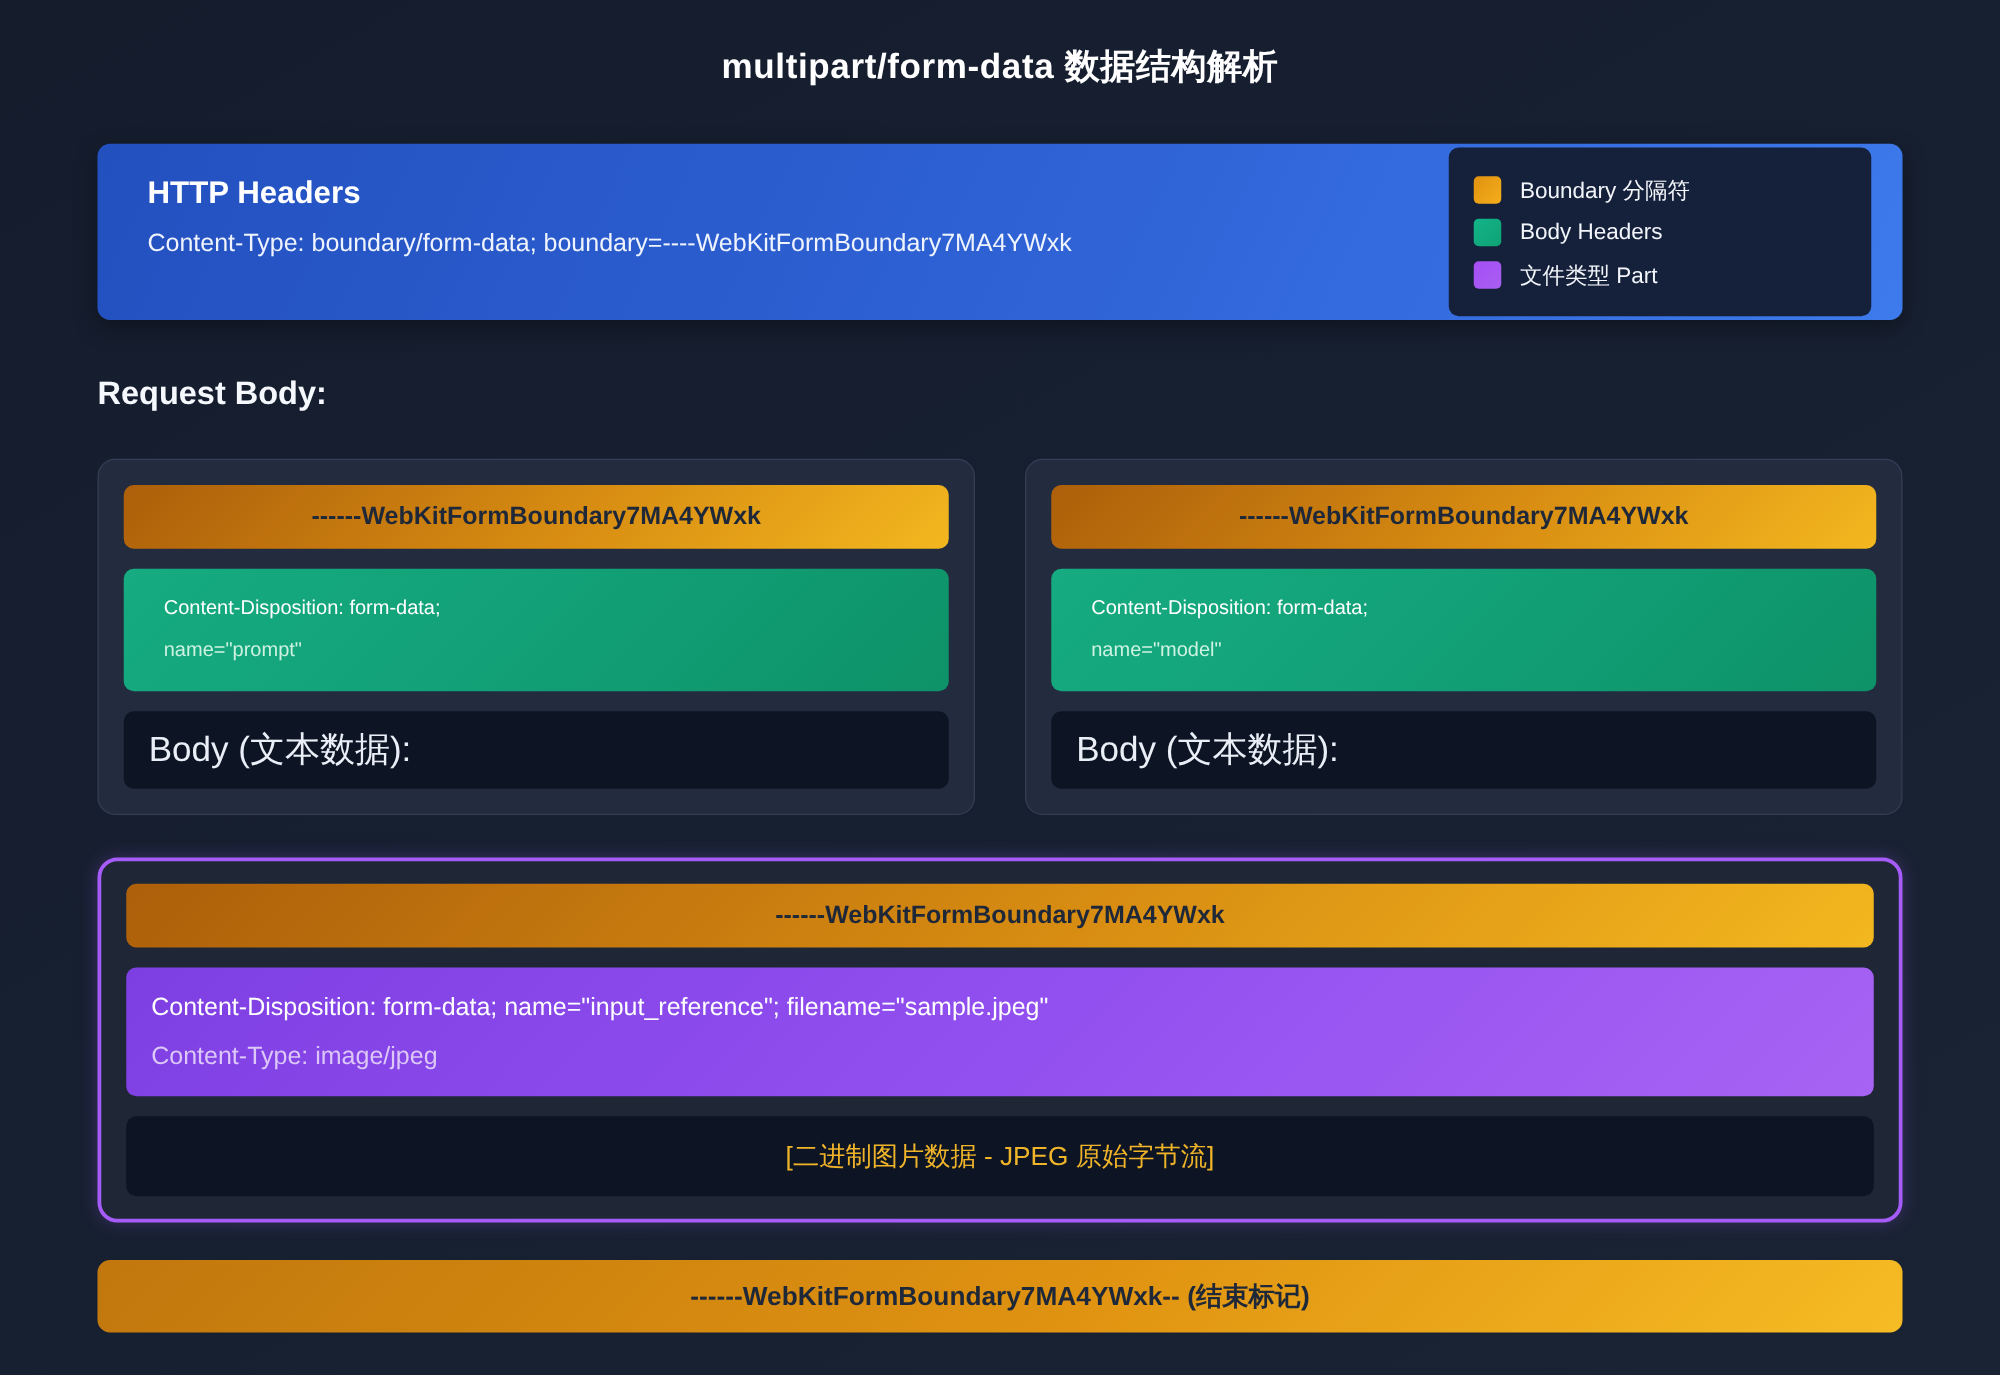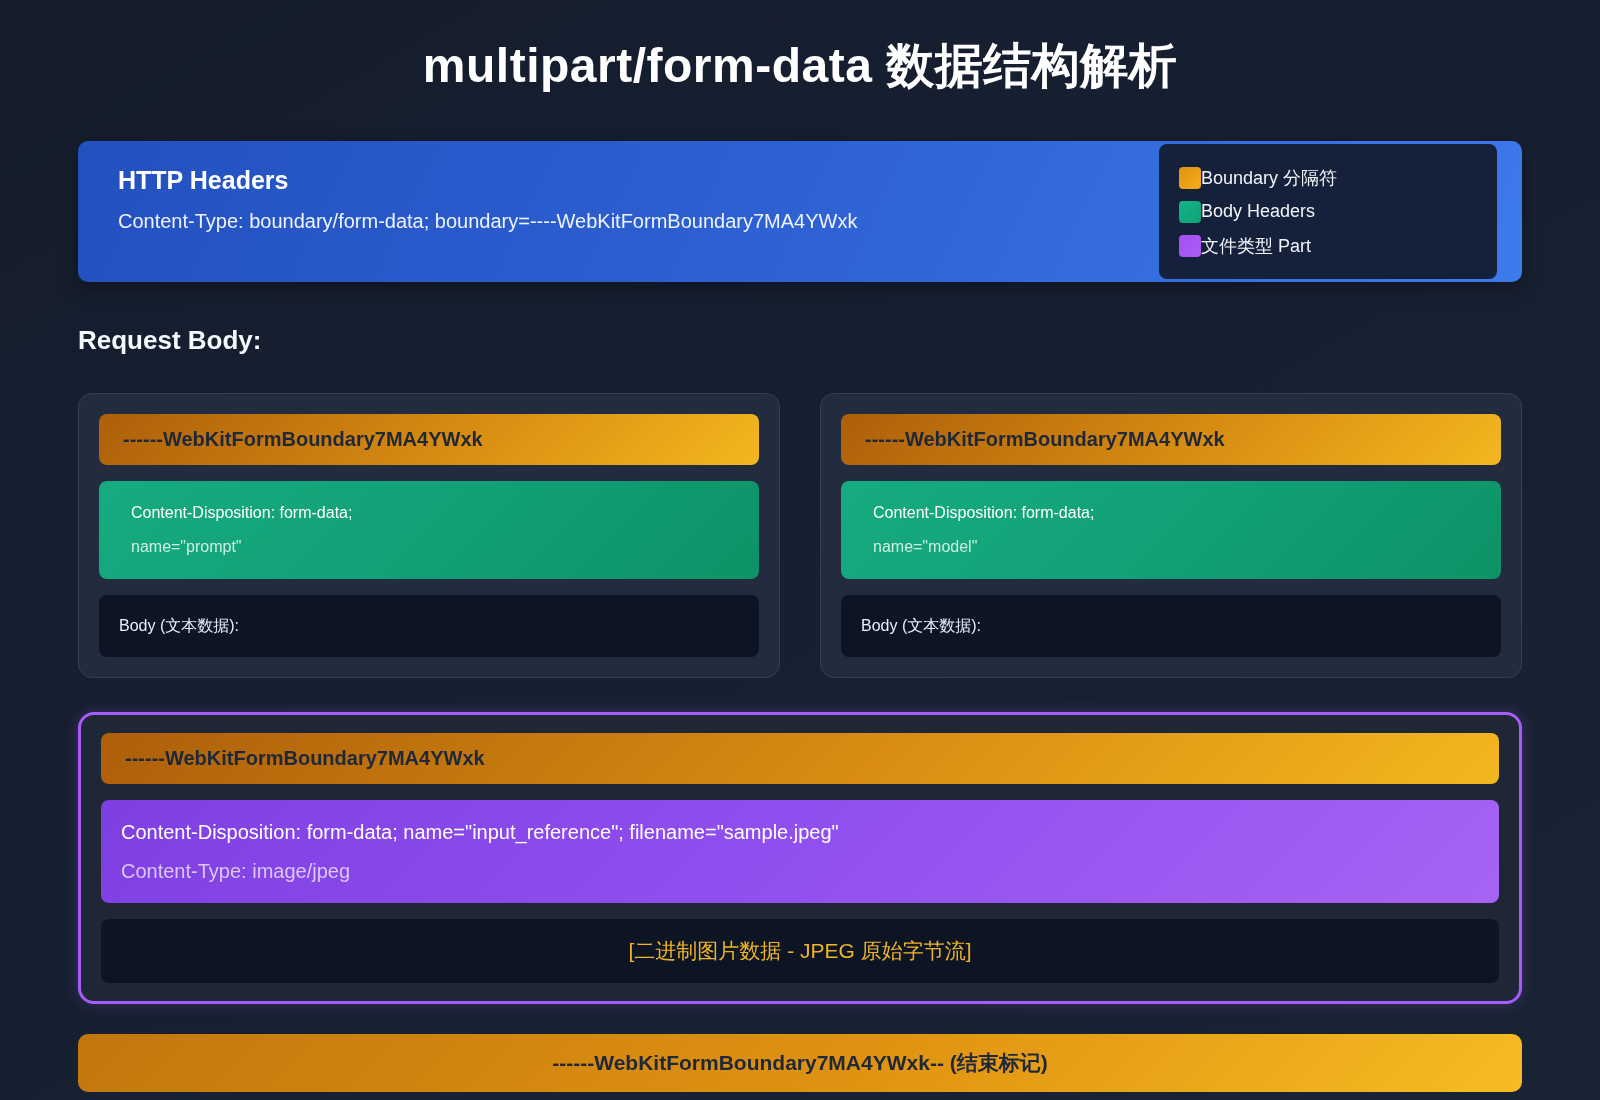--- a/index.html
+++ b/index.html
@@ -6,21 +6,21 @@
   html, body { width: 1600px; height: 1100px; overflow: hidden; }
   body {
     background: linear-gradient(150deg, #151d2d 0%, #172031 55%, #1a2334 100%);
     font-family: "Liberation Sans", "DejaVu Sans", sans-serif;
     color: #f1f5fb;
   }
   .page { padding: 0 78px; }
 
   .page-title {
     text-align: center;
-    font-size: 48px;
+    font-size: 28px;
     font-weight: 700;
     letter-spacing: 0.5px;
     padding: 34px 0 0;
     color: #ffffff;
   }
 
   
   .hdr-box {
     margin-top: 43px;
     height: 141px;
@@ -38,21 +38,21 @@
     width: 338px;
     margin: 3px 25px 3px 0;
     background: #15203a;
     border-radius: 8px;
     padding: 14px 16px 14px 20px;
     display: flex;
     flex-direction: column;
     justify-content: center;
     gap: 11px;
   }
-  .legend-row { display: flex; align-items: center; }
+  .legend-row { display: flex; align-items: center; gap: 15px; }
   .legend-swatch { width: 22px; height: 22px; border-radius: 4px; flex: 0 0 auto; }
   .sw-boundary { background: linear-gradient(135deg, #e0920f, #f5ae1c); }
   .sw-partheaders { background: linear-gradient(135deg, #12b58a, #0fa173); }
   .sw-filepart { background: linear-gradient(135deg, #a64ef5, #a85ff2); }
   .legend-label { font-size: 18px; color: #f2f5fa; }
 
   
   .rb-heading { margin: 43px 0 0; font-size: 26px; font-weight: 700; color: #f5f8fd; }
 
   .parts-row {
@@ -67,42 +67,42 @@
     border-radius: 14px;
     padding: 20px;
     display: flex;
     flex-direction: column;
     gap: 16px;
   }
 
   .boundary-bar {
     background: linear-gradient(135deg, #ad5f0a 0%, #d88d12 55%, #f3b71f 100%);
     border-radius: 8px;
-    padding: 14px 24px;
-    text-align: left;
+    padding: 14px 3px;
+    text-align: center;
     font-size: 20px;
     font-weight: 700;
     color: #1f2838;
   }
 
   .part-header-box {
     background: linear-gradient(135deg, #16ab80 0%, #12a077 50%, #0e9267 100%);
     border-radius: 8px;
     padding: 15px 32px;
     font-size: 16px;
     line-height: 34px;
   }
   .ph-line1 { color: #ffffff; }
   .ph-line2 { color: #cdf2e1; }
 
   .part-body-box {
     background: #0d1424;
     border-radius: 8px;
     padding: 15px 20px;
-    font-size: 16px;
+    font-size: 28px;
     line-height: 32px;
   }
   .pb-label { color: #eaeff7; }
   .pb-value { color: #7fd9f2; }
 
   
   .file-card {
     margin-top: 34px;
     background: #1f2737;
     border: 3px solid #a55cf8;

